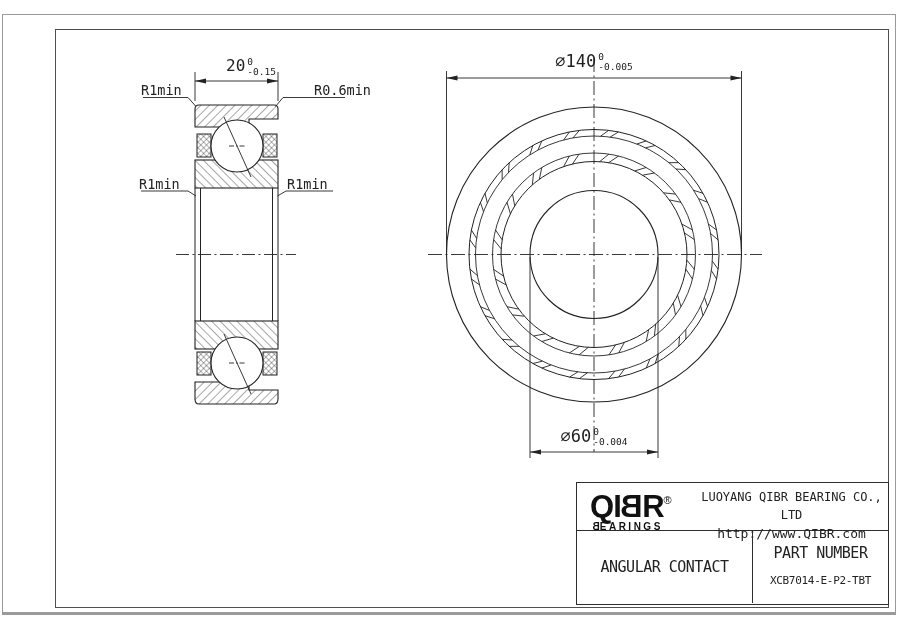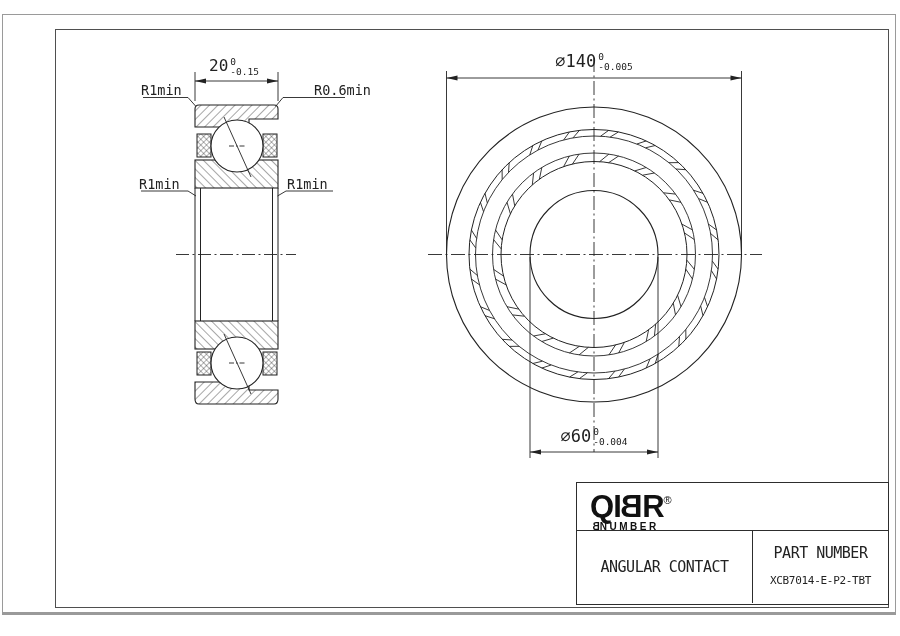--- a/index.html
+++ b/index.html
@@ -217,21 +217,21 @@
       <polygon points="530,452 541,449.4 541,454.6" fill="#222" stroke="none"></polygon>
       <polygon points="658,452 647,449.4 647,454.6" fill="#222" stroke="none"></polygon>
     </g>
   </svg>
 
   <div class="lbl" style="left:141px;top:82px;">R1min</div>
   <div class="lbl" style="left:282px;top:82px;padding-left:32px;">R0.6min</div>
   <div class="lbl" style="left:139px;top:176px;">R1min</div>
   <div class="lbl" style="left:287px;top:176px;">R1min</div>
 
-  <div class="dim" style="left:234px;top:57px;">
+  <div class="dim" style="left:251px;top:57px;">
     <span class="v">20</span>
     <span class="tolstack">
       <span>0</span>
       <span>-0.15</span>
     </span>
   </div>
 
   <div class="dim big" style="left:594px;top:52px;">
     <span class="v">⌀</span>
       <span class="v">140</span>
@@ -247,21 +247,25 @@
     <span class="tolstack">
       <span>0</span>
       <span>-0.004</span>
     </span>
   </div>
 
   <div class="tblock">
     <div class="tb-top">
       <div class="logo-wrap">
         <div class="logo-line"><span>Q</span><span>I</span><span class="mir">B</span><span>R</span><sup>®</sup></div>
-        <div class="logo-sub"><span class="mir">B</span><span>NUMBER</span></div>
+        <div class="logo-sub"><span class="mir">B</span><span>EARINGS</span></div>
+      </div>
+      <div class="company-wrap">
+        <div class="l1">LUOYANG QIBR BEARING CO., LTD</div>
+        <div class="l2">http://www.QIBR.com</div>
       </div>
     </div>
     <div class="tb-bottom">
       <div class="tb-cell left">
         <div class="r1">ANGULAR CONTACT</div>
       </div>
       <div class="tb-cell right">
         <div class="r1">PART NUMBER</div>
         <div class="r2">XCB7014-E-P2-TBT</div>
       </div>

